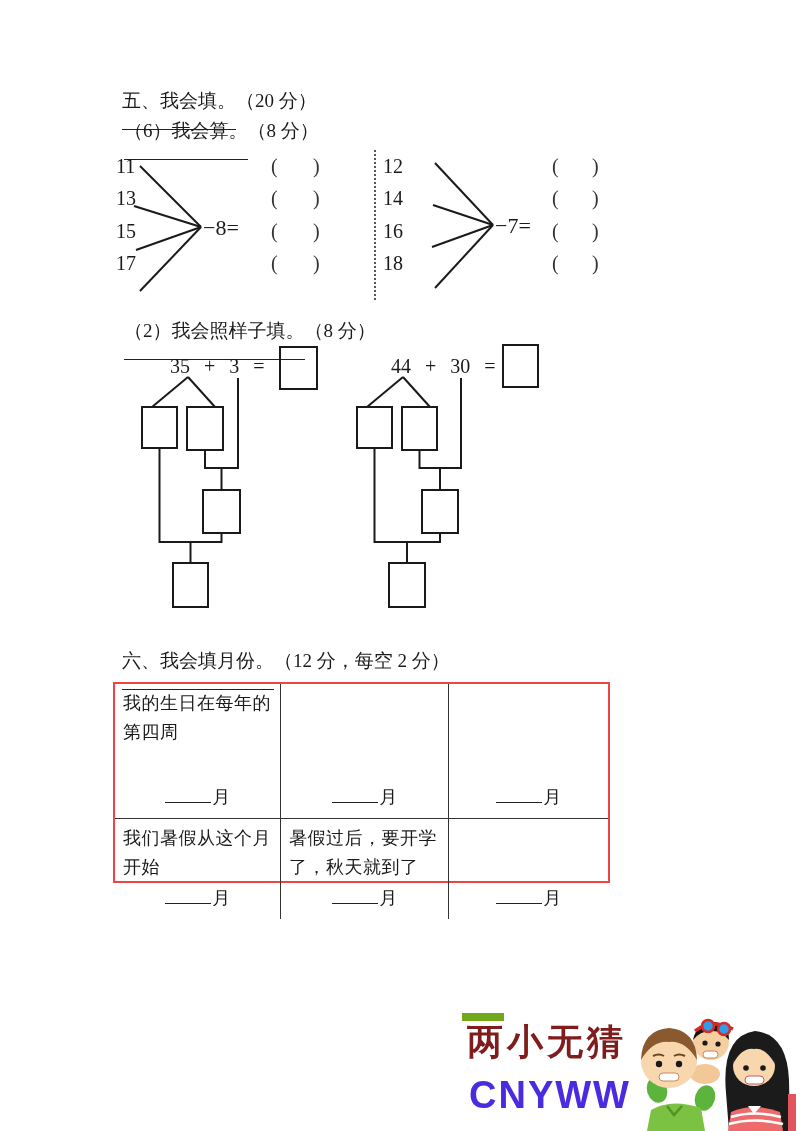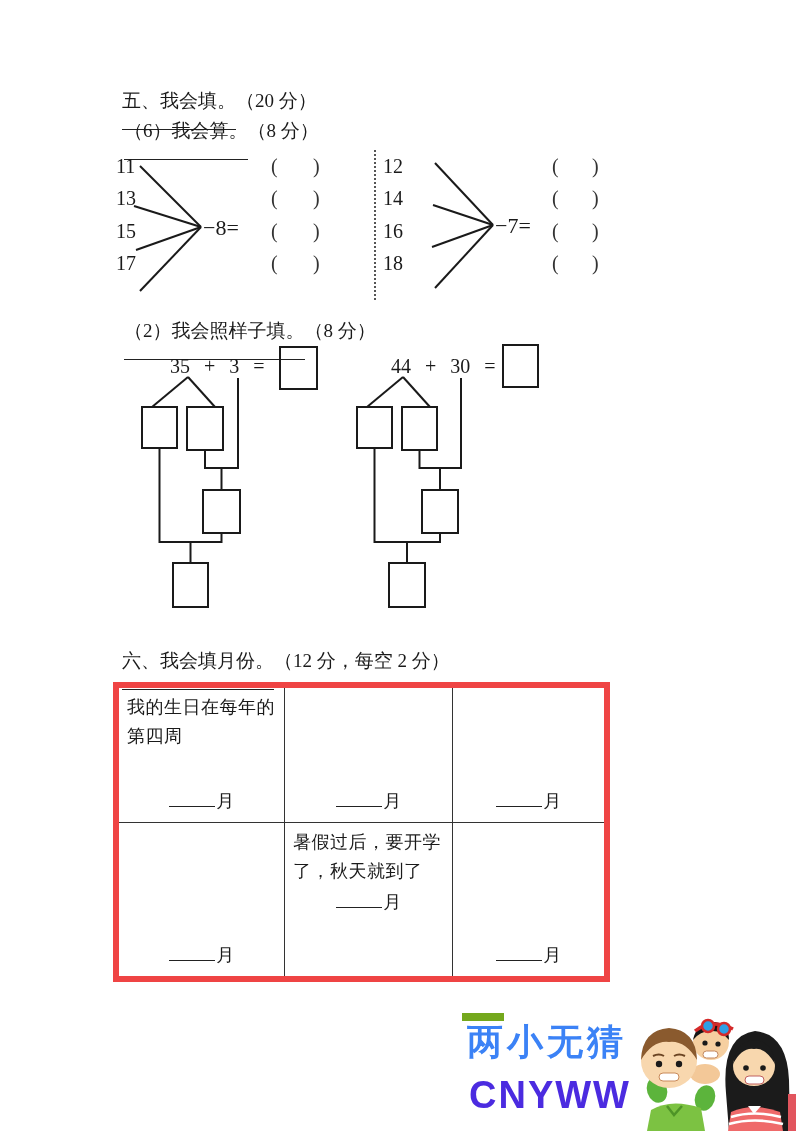--- a/index.html
+++ b/index.html
@@ -21,41 +21,41 @@
   
   svg text { fill:#1a1a1a; }
   .num  { font:20px "Liberation Serif",serif; }
   .op   { font:22px "Liberation Serif",serif; }
   .pr   { font:20px "Liberation Serif",serif; fill:#333; }
   .expr { font:20px "Liberation Serif",serif; word-spacing:9px; }
   .ln   { stroke:#1a1a1a; stroke-width:2; fill:none; }
   .bx   { stroke:#1a1a1a; stroke-width:2; fill:none; }
 
   
-  .month-table { left:113px; top:682px; width:497px; height:300px;
+  .month-table { left:113px; top:682px; width:497px; height:201px;
     display:grid; grid-template-columns:166px 168px 1fr;
-    grid-template-rows:135px 1fr; border:6px solid #ef4444; box-sizing:border-box; }
+    grid-template-rows:135px 1fr; border:2px solid #ef4444; box-sizing:border-box; }
   .mcell { box-sizing:border-box; padding:5px 7px 6px 8px;
     display:flex; flex-direction:column;
     font-size:18px; line-height:29px; letter-spacing:0.5px; }
   .mcell.bR { border-right:1.6px solid #333; }
   .mcell.bB { border-bottom:1.6px solid #333; }
   .blank { white-space:nowrap; align-self:center; }
   .blank-bottom { margin-top:auto; }
   .blank-inline { margin-top:2px; }
   .blank .line { display:inline-block; width:46px; height:14px;
     border-bottom:1.6px solid #222; margin-right:1px; }
 
   
   .logo { left:455px; top:1008px; width:345px; height:123px; }
   .logo * { font-family:"Liberation Sans","DejaVu Sans",sans-serif; }
   .logo-bar { position:absolute; left:7px; top:5px; width:42px; height:8px;
     background:#74a81c; }
   .logo-line1 { position:absolute; left:12px; top:10px; font-size:36px;
-    font-weight:bold; letter-spacing:4px; color:#3b82f6; white-space:nowrap; }
+    font-weight:bold; letter-spacing:4px; color:#7f1d1d; white-space:nowrap; }
   .logo-line2 { position:absolute; left:14px; top:66px; font-size:38px;
     font-weight:bold; letter-spacing:2px; color:#4b2be0; white-space:nowrap; }
   .logo-line3 { position:absolute; left:24px; top:90px; font-size:23px;
     font-weight:bold; letter-spacing:10px; color:#111; white-space:nowrap; }
   .logo-right-bar { position:absolute; left:333px; top:86px; width:8px;
     height:37px; background:#e2555e; }
   .kids { position:absolute; left:158px; top:10px; }
 </style>
 </head>
 <body>
@@ -171,20 +171,21 @@
       <div>我的生日在每年的第四周</div>
       <div class="blank blank-bottom"><span class="line"></span><span>月</span></div>
     </div>
     <div class="mcell bR bB">
       <div class="blank blank-bottom"><span class="line"></span><span>月</span></div>
     </div>
     <div class="mcell bB">
       <div class="blank blank-bottom"><span class="line"></span><span>月</span></div>
     </div>
     <div class="mcell bR">
+      <div>我们暑假从这个月开始</div>
       <div class="blank blank-bottom"><span class="line"></span><span>月</span></div>
     </div>
     <div class="mcell bR">
       <div>暑假过后，要开学了，秋天就到了</div>
       <div class="blank blank-inline"><span class="line"></span><span>月</span></div>
     </div>
     <div class="mcell">
       <div class="blank blank-bottom"><span class="line"></span><span>月</span></div>
     </div>
   </div>

